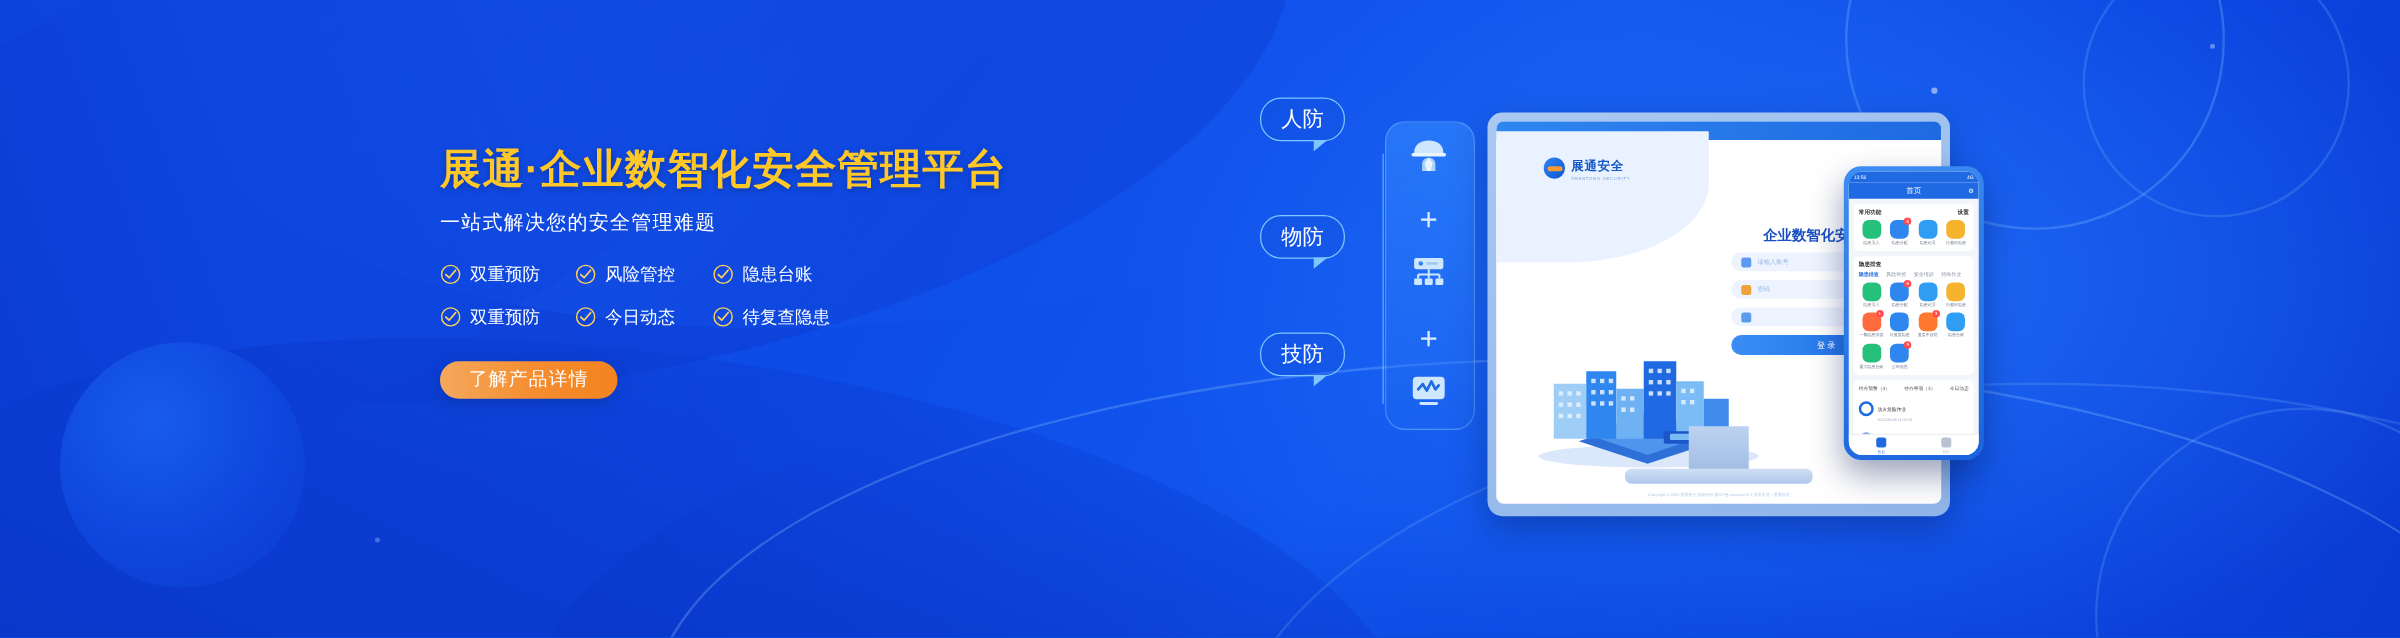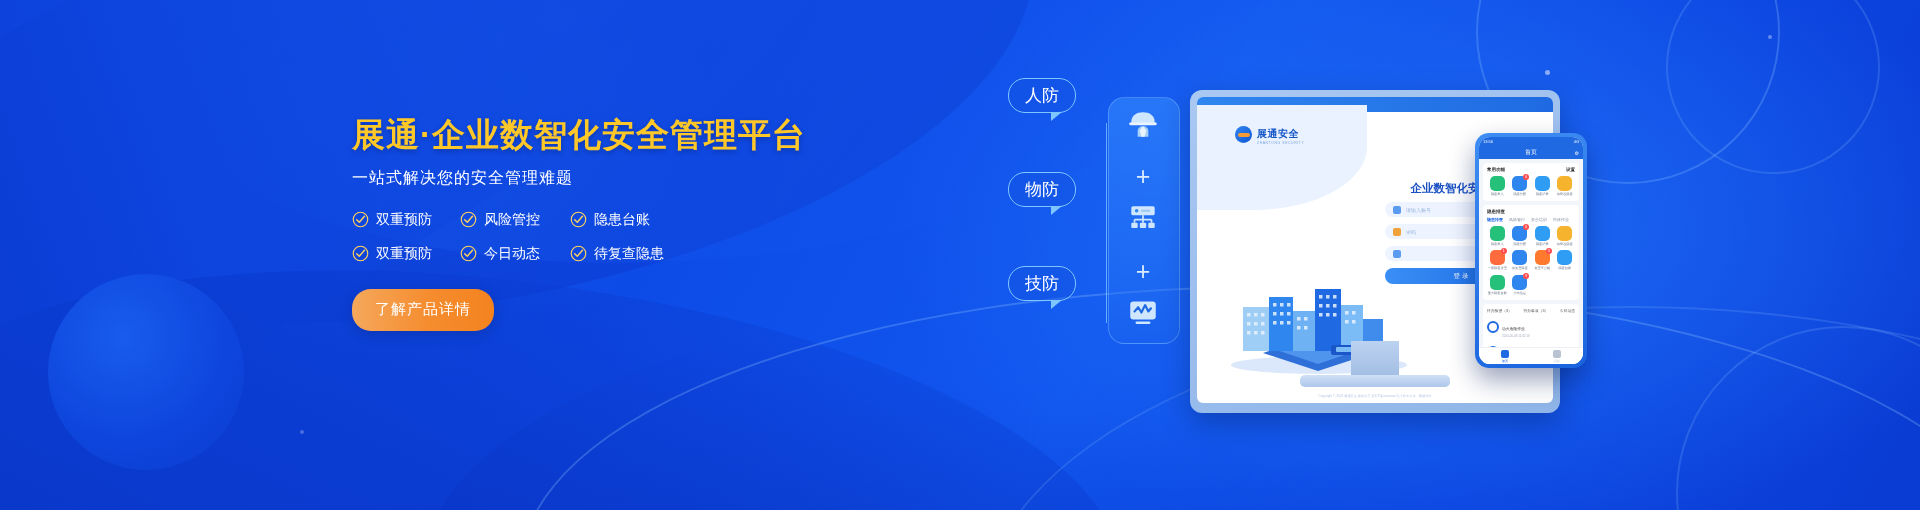--- a/index.html
+++ b/index.html
@@ -86,21 +86,21 @@
     line-height:1.2;white-space:nowrap;
     text-shadow:0 2px 5px rgba(0,20,80,.35);
   }
   .subtitle{
     margin-top:13px;font-size:16px;color:#ffffff;letter-spacing:1px;white-space:nowrap;font-family:Liberation Serif, serif;
   }
   .features{margin-top:22px;display:grid;grid-template-columns:108px 110px 110px;row-gap:16px;}
   .feat{display:flex;align-items:center;gap:7px;color:#ffffff;font-size:14px;white-space:nowrap;}
   .check{width:17px;height:17px;flex:0 0 17px;display:block;}
   .cta{
-    margin-top:26px;width:142px;height:42px;border-radius:19px;
+    margin-top:26px;width:142px;height:30px;border-radius:19px;
     background:linear-gradient(90deg,#F5A85C 0%,#F58C2E 55%,#F4831F 100%);
     color:#fff;font-size:15px;display:flex;align-items:center;justify-content:center;
     letter-spacing:1px;cursor:pointer;border:none;
     box-shadow:0 4px 12px rgba(10,30,90,.25);
   }
 
   
   .stage{position:absolute;left:1020px;top:55px;width:880px;height:410px;}
 
   

